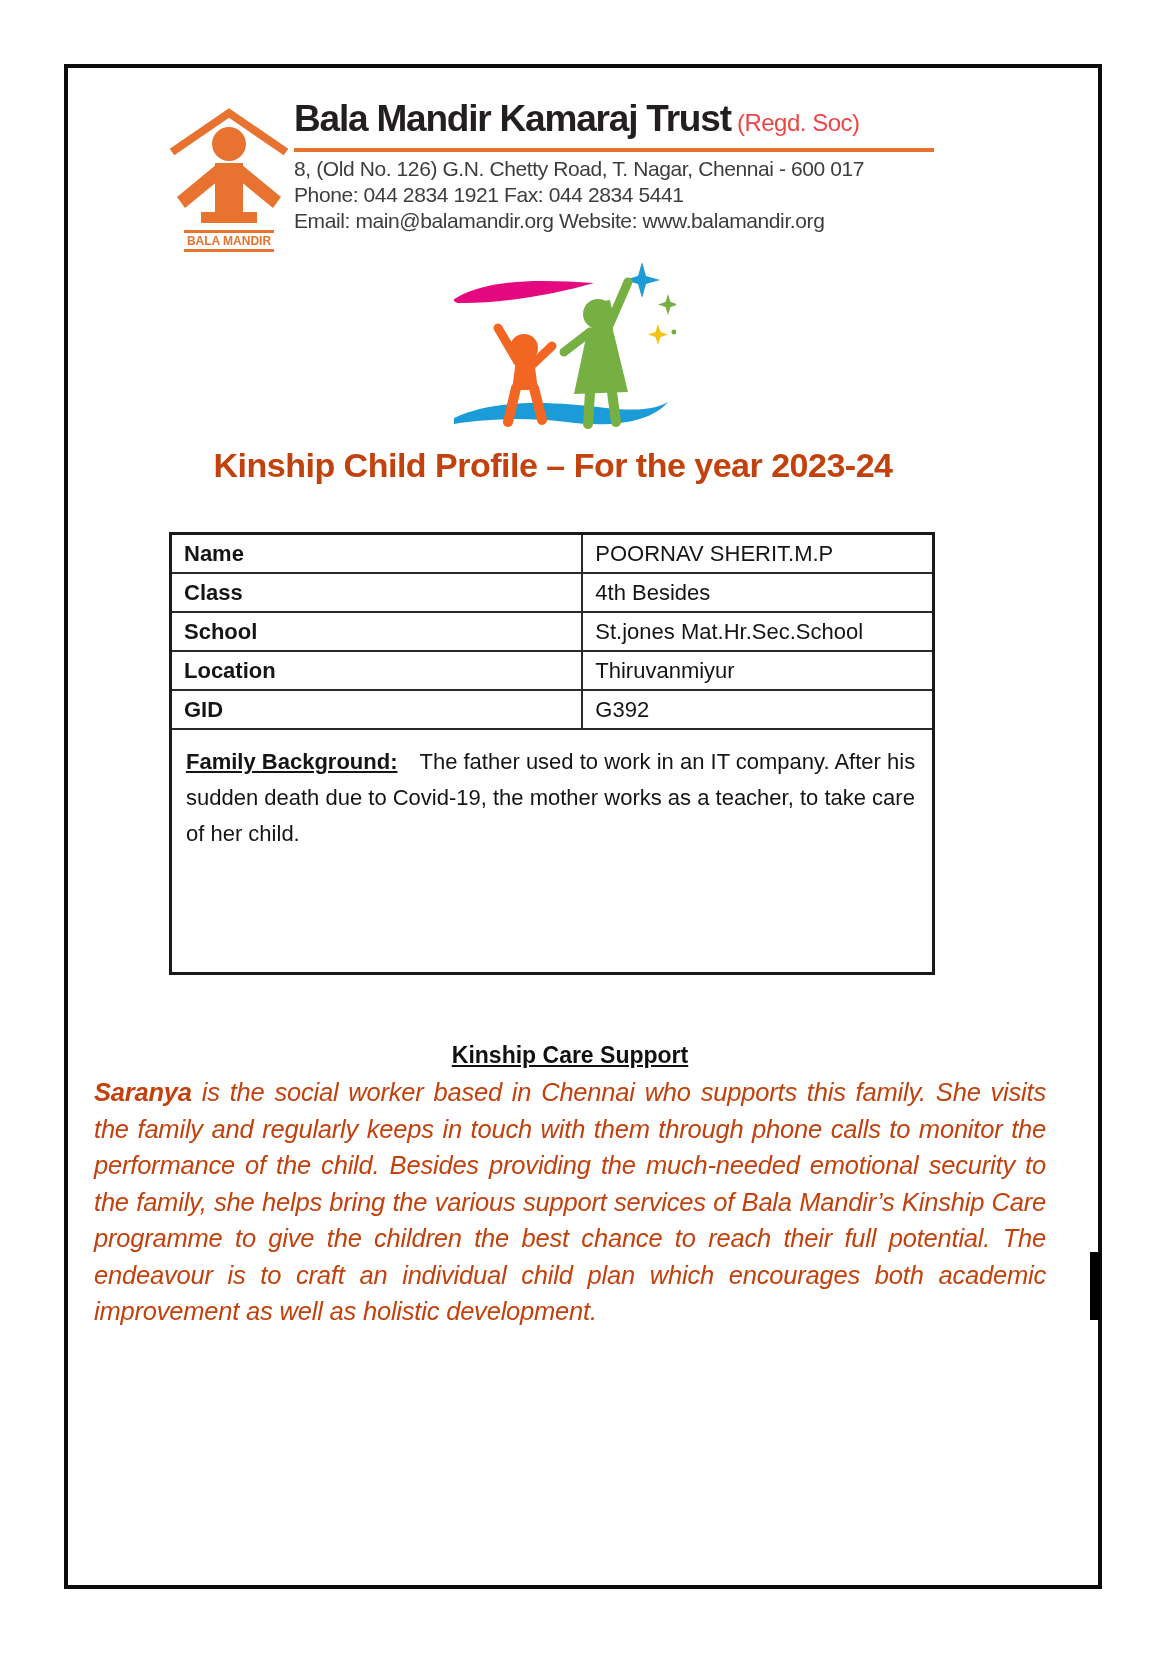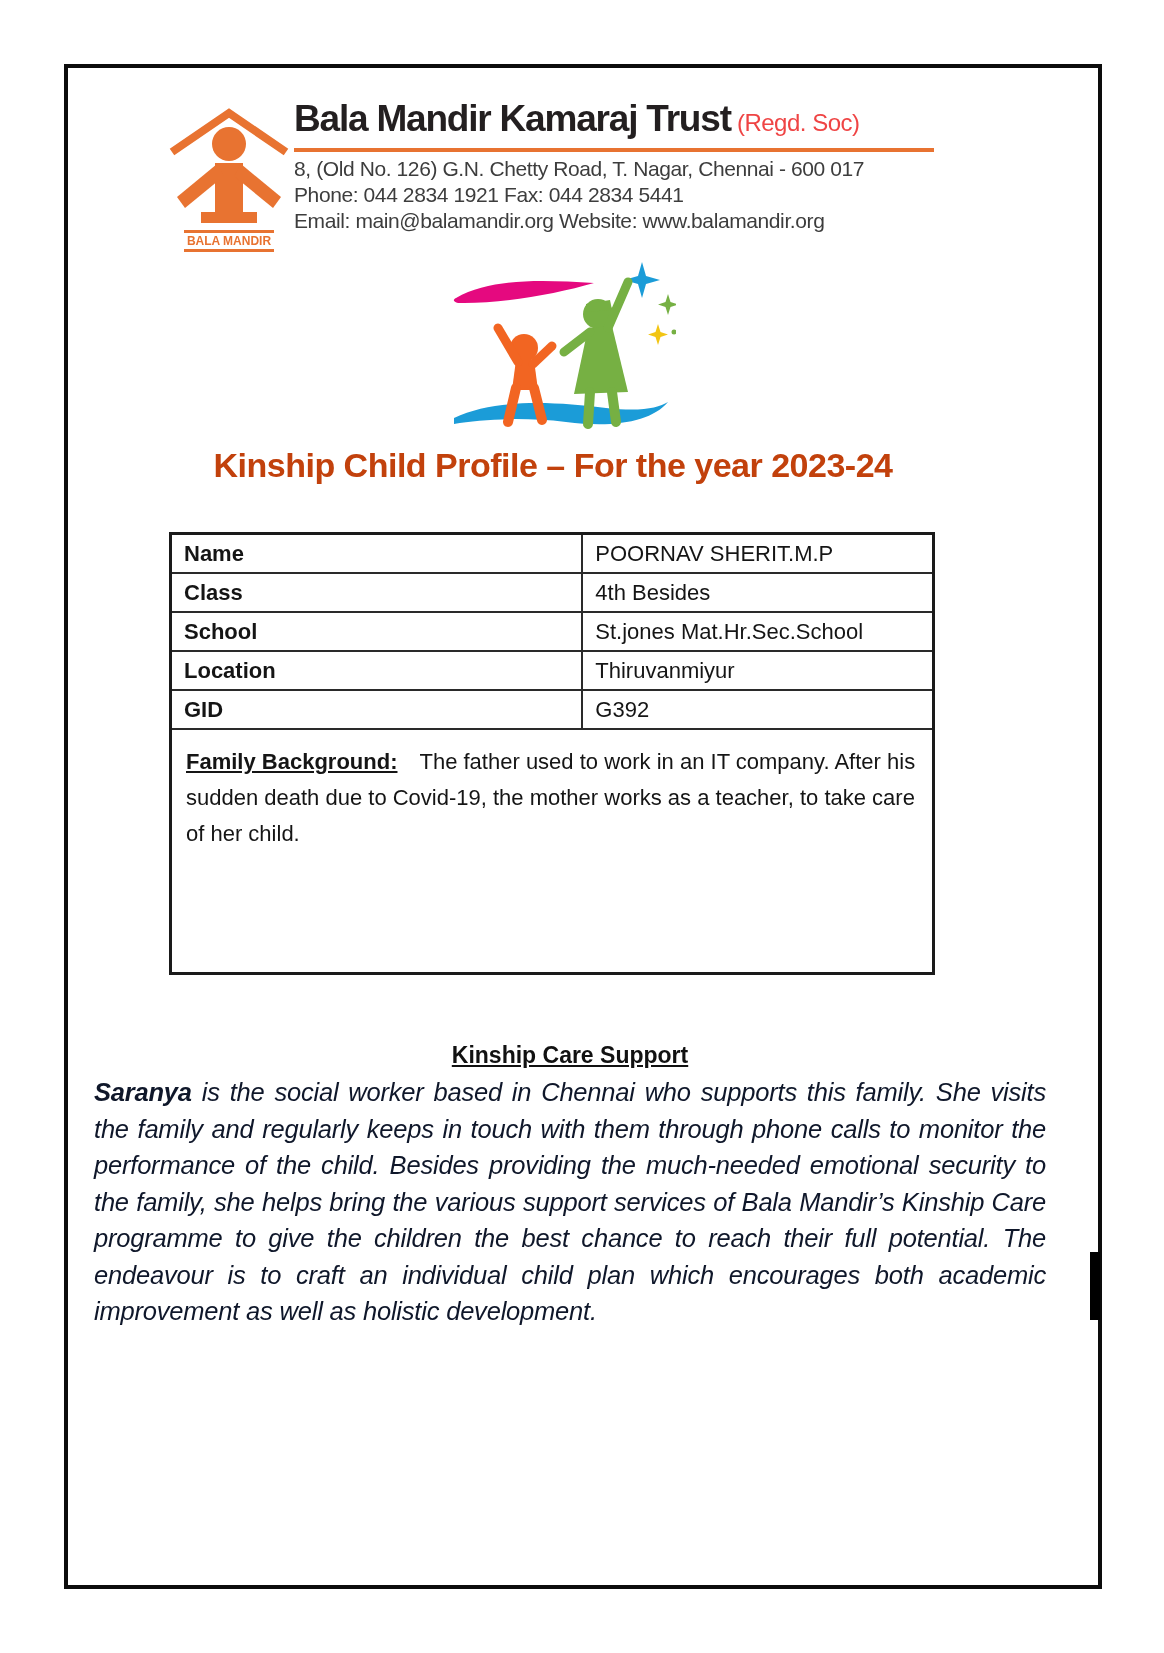--- a/index.html
+++ b/index.html
@@ -44,21 +44,21 @@
   .fb-cell{white-space:normal !important;height:214px !important;vertical-align:top !important;padding:14px 14px !important;line-height:36px;}
   .fb-label{font-weight:bold;text-decoration:underline;}
   .fb-gap{display:inline-block;width:22px;}
   
   .section-heading{
     position:absolute;left:26px;top:954px;width:952px;text-align:center;
     font-size:23px;font-weight:bold;text-decoration:underline;color:#111;margin-top:20px;
   }
   .support-par{
     position:absolute;left:26px;top:1006px;width:952px;
-    font-size:25.5px;font-style:italic;color:#0f172a;
+    font-size:25.5px;font-style:italic;color:#c2410c;
     line-height:36.5px;text-align:justify;text-align-last:left;
     letter-spacing:-0.2px;
   }
   .support-lead{font-weight:bold;}
   
   .edge-mark{position:absolute;left:1022px;top:1184px;width:10px;height:68px;background:#000;}
 </style>
 </head>
 <body>
 

